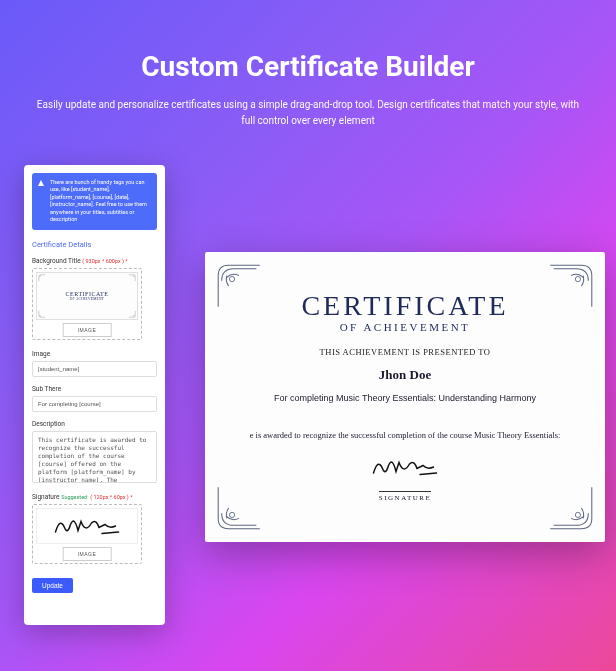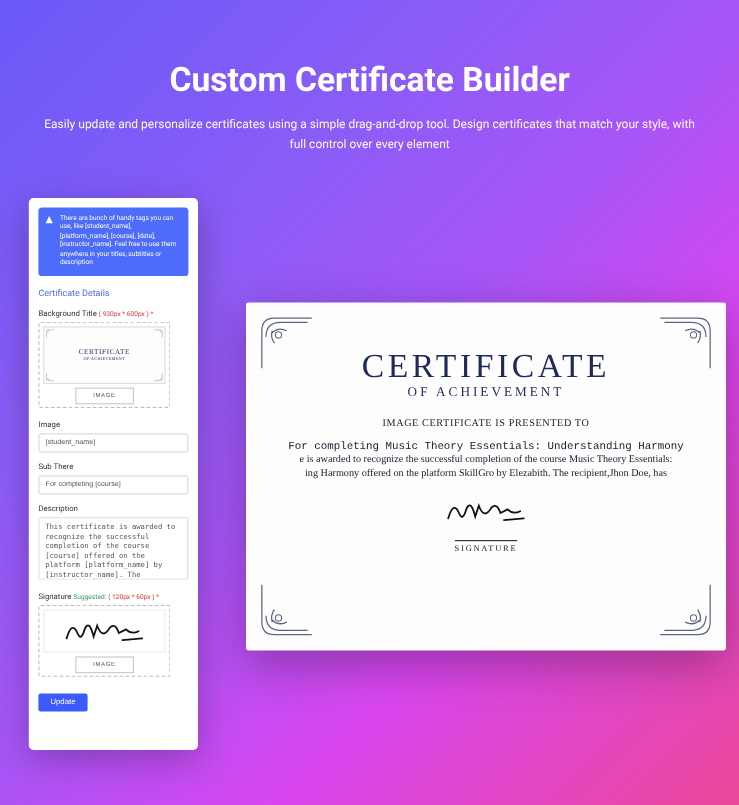--- a/index.html
+++ b/index.html
@@ -81,22 +81,22 @@
 .corner { position: absolute; width: 52px; height: 52px; }
 .corner svg { width:100%; height:100%; }
 .c-tl { top: 8px; left: 8px; }
 .c-tr { top: 8px; right: 8px; transform: scaleX(-1); }
 .c-bl { bottom: 8px; left: 8px; transform: scaleY(-1); }
 .c-br { bottom: 8px; right: 8px; transform: scale(-1); }
 .cert h2 { font-size: 28px; letter-spacing: 3px; font-weight: 400; margin-top: 14px; color: #1e2a5a; }
 .cert .sub { font-size: 11px; letter-spacing: 2.5px; color: #1e2a5a; margin-top: -1px; }
 .cert .presented { font-size: 8.5px; letter-spacing: .5px; margin-top: 14px; color: #222; }
 .cert .name { font-size: 13px; font-weight: bold; margin-top: 10px; font-family: "Times New Roman", serif; }
-.cert .for { font-size: 9px; margin-top: 10px; font-family: Liberation Mono, monospace; }
-.cert .body { font-size: 8.5px; line-height: 1.4; margin-top: 0; font-family: "Times New Roman", serif; }
+.cert .for { font-size: 9px; margin-top: 10px; font-family: Liberation Sans, sans-serif; }
+.cert .body { font-size: 8.5px; line-height: 1.4; margin-top: 27px; font-family: "Times New Roman", serif; }
 .cert .sig-block { margin-top: 10px; }
 .cert .sig-label { font-size: 7px; letter-spacing: 1.5px; border-top: 1px solid #333; display: inline-block; padding-top: 2px; margin-top: -2px; }
 .sig-svg { width: 80px; height: 30px; }
 </style>
 </head>
 <body>
 
 <div class="hero">
   <h1>Custom Certificate Builder</h1>
   <p>Easily update and personalize certificates using a simple drag-and-drop tool. Design certificates that match your style, with full control over every element</p>
@@ -174,25 +174,25 @@
         <path d="M6 54 V18 Q6 6 18 6 H54 M10 24 Q10 10 24 10 H50 M16 20 Q22 14 30 18 M18 30 Q14 24 16 18" fill="none" stroke="#5a6580" stroke-width="1.2"></path>
         <circle cx="22" cy="22" r="3" fill="none" stroke="#5a6580"></circle>
       </svg></div>
   <div class="corner c-br"><svg viewBox="0 0 60 60">
         <path d="M6 54 V18 Q6 6 18 6 H54 M10 24 Q10 10 24 10 H50 M16 20 Q22 14 30 18 M18 30 Q14 24 16 18" fill="none" stroke="#5a6580" stroke-width="1.2"></path>
         <circle cx="22" cy="22" r="3" fill="none" stroke="#5a6580"></circle>
       </svg></div>
 
   <h2>CERTIFICATE</h2>
   <div class="sub">OF ACHIEVEMENT</div>
-  <div class="presented">IMAGE CERTIFICATE IS PRESENTED TO</div>
+  <div class="presented">THIS ACHIEVEMENT IS PRESENTED TO</div>
+  <div class="name">Jhon Doe</div>
   <div class="for">For completing Music Theory Essentials: Understanding Harmony</div>
   <div class="body">
     <div>e is awarded to recognize the successful completion of the course Music Theory Essentials:</div>
-    <div>ing Harmony offered on the platform SkillGro by Elezabith. The recipient,Jhon Doe, has</div>
   </div>
   <div class="sig-block">
     <svg class="sig-svg" viewBox="0 0 100 40">
       <path d="M8 28 Q14 8 20 22 Q24 32 28 18 Q33 6 38 26 L42 14 Q48 30 56 16 Q62 10 66 22 L74 18 Q80 24 88 20 M70 30 L92 28" fill="none" stroke="#111" stroke-width="2" stroke-linecap="round"></path>
     </svg>
     <div><span class="sig-label">SIGNATURE</span></div>
   </div>
 </div>
 
 </body></html>

